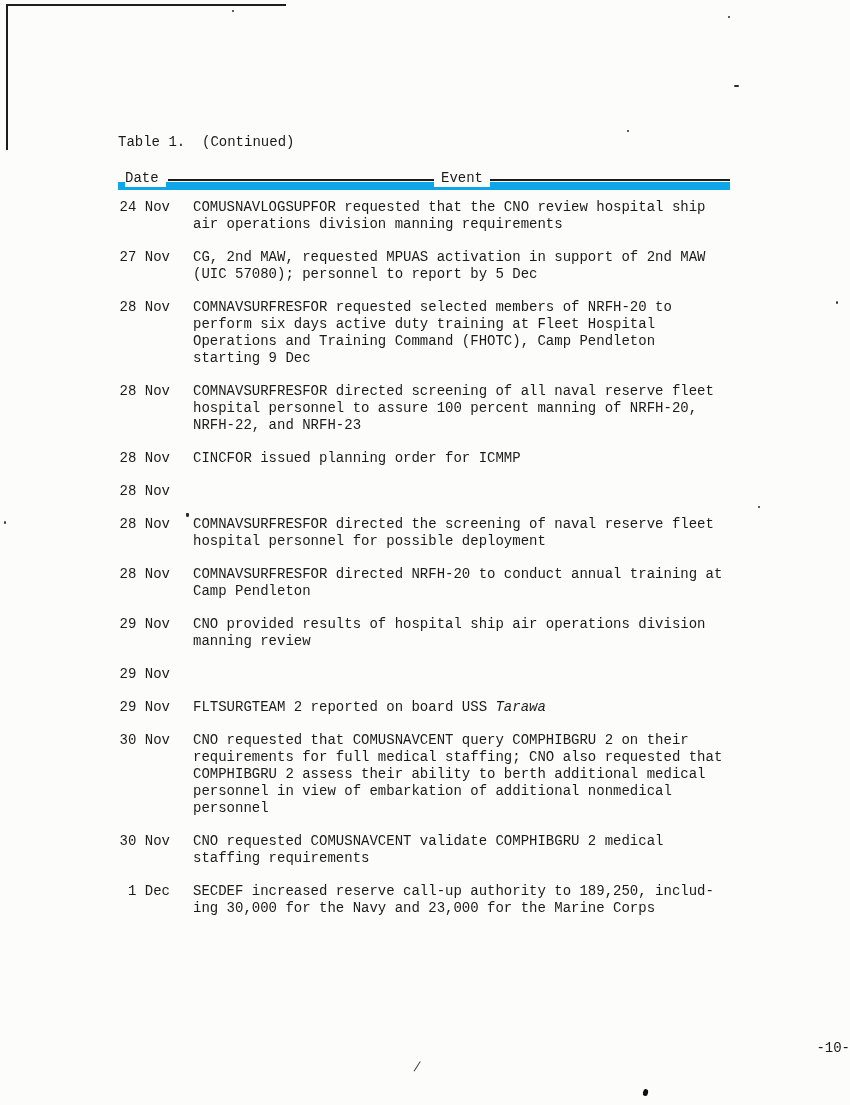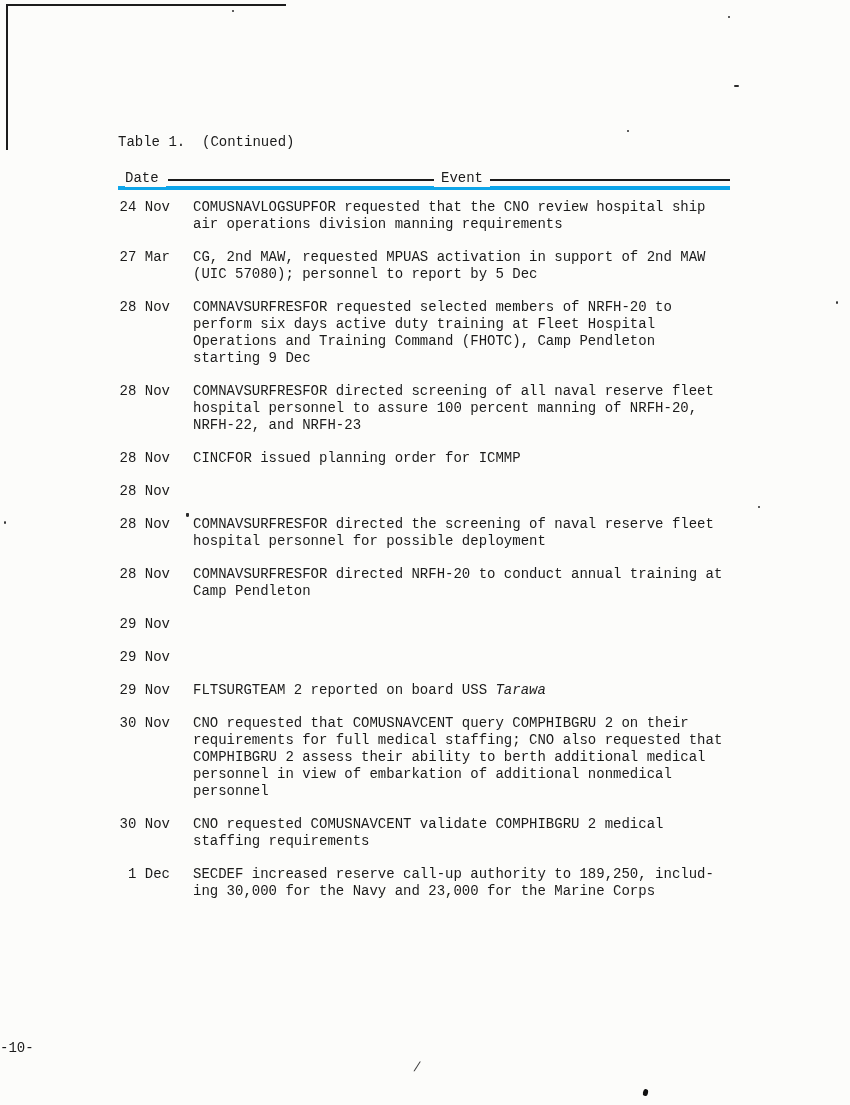--- a/index.html
+++ b/index.html
@@ -11,32 +11,32 @@
     font-size:14px; line-height:17px;padding-left:40px;
   }
   
   .edge-top  { position:absolute; left:6px; top:4px;  width:280px; height:2px; background:#1c1c1c; }
   .edge-left { position:absolute; left:6px; top:4px;  width:2px;  height:146px; background:#1c1c1c; }
   .speck { position:absolute; background:#2b2b2b; border-radius:50%; }
 
   .title { position:absolute; left:118px; top:134px; white-space:pre; }
 
   .table { position:absolute; left:118px; top:170px; width:612px; }
-  .thead { position:relative; height:20px; border-bottom:4px solid #0ea5e9; }
+  .thead { position:relative; height:20px; border-bottom:8px solid #0ea5e9; }
   .thead .midline { position:absolute; left:50px; right:0; top:9px; height:2px; background:#1b1b1b; }
   .thead .date-h  { position:absolute; left:7px;  top:0; background:#fcfcfa; padding-right:7px; z-index:1; }
   .thead .event-h { position:absolute; left:316px; top:0; background:#fcfcfa; padding:0 7px; z-index:1; }
 
   .rows { margin-top:9px; }
   .row { display:flex; margin-bottom:16px; }
   .date-cell { width:52px; flex:none; text-align:right; white-space:pre; }
   .event-cell { margin-left:23px; white-space:pre-wrap; }
   .em { font-style:italic; }
 
-  .footer { position:absolute; left:0; right:0; top:1040px; text-align:left; }
+  .footer { position:absolute; left:0; right:0; top:1040px; text-align:right; }
   .slash { position:absolute; left:413px; top:1059px; color:#3a3a3a; transform:skewX(-6deg); font-size:13px; }
   .speck-bold { position:absolute; left:643px; top:1089px; width:5px; height:7px; background:#111; border-radius:45% 45% 40% 40%; transform:rotate(12deg); }
 </style>
 </head>
 <body>
 
 <div class="page">
 
   <div class="edge-top"></div>
   <div class="edge-left"></div>
@@ -58,21 +58,21 @@
       <span class="date-h">Date</span>
       <span class="event-h">Event</span>
     </div>
     <div class="rows">
         <div class="row">
           <div class="date-cell">24 Nov</div>
           <div class="event-cell"><span>COMUSNAVLOGSUPFOR requested that the CNO review hospital ship
 air operations division manning requirements</span></div>
         </div>
         <div class="row">
-          <div class="date-cell">27 Mar</div>
+          <div class="date-cell">27 Nov</div>
           <div class="event-cell"><span>CG, 2nd MAW, requested MPUAS activation in support of 2nd MAW
 (UIC 57080); personnel to report by 5 Dec</span></div>
         </div>
         <div class="row">
           <div class="date-cell">28 Nov</div>
           <div class="event-cell"><span>COMNAVSURFRESFOR requested selected members of NRFH-20 to
 perform six days active duty training at Fleet Hospital
 Operations and Training Command (FHOTC), Camp Pendleton
 starting 9 Dec</span></div>
         </div>
@@ -94,20 +94,22 @@
           <div class="event-cell"><span>COMNAVSURFRESFOR directed the screening of naval reserve fleet
 hospital personnel for possible deployment</span></div>
         </div>
         <div class="row">
           <div class="date-cell">28 Nov</div>
           <div class="event-cell"><span>COMNAVSURFRESFOR directed NRFH-20 to conduct annual training at
 Camp Pendleton</span></div>
         </div>
         <div class="row">
           <div class="date-cell">29 Nov</div>
+          <div class="event-cell"><span>CNO provided results of hospital ship air operations division
+manning review</span></div>
         </div>
         <div class="row">
           <div class="date-cell">29 Nov</div>
         </div>
         <div class="row">
           <div class="date-cell">29 Nov</div>
           <div class="event-cell"><span>FLTSURGTEAM 2 reported on board USS </span><span class="em">Tarawa</span></div>
         </div>
         <div class="row">
           <div class="date-cell">30 Nov</div>

